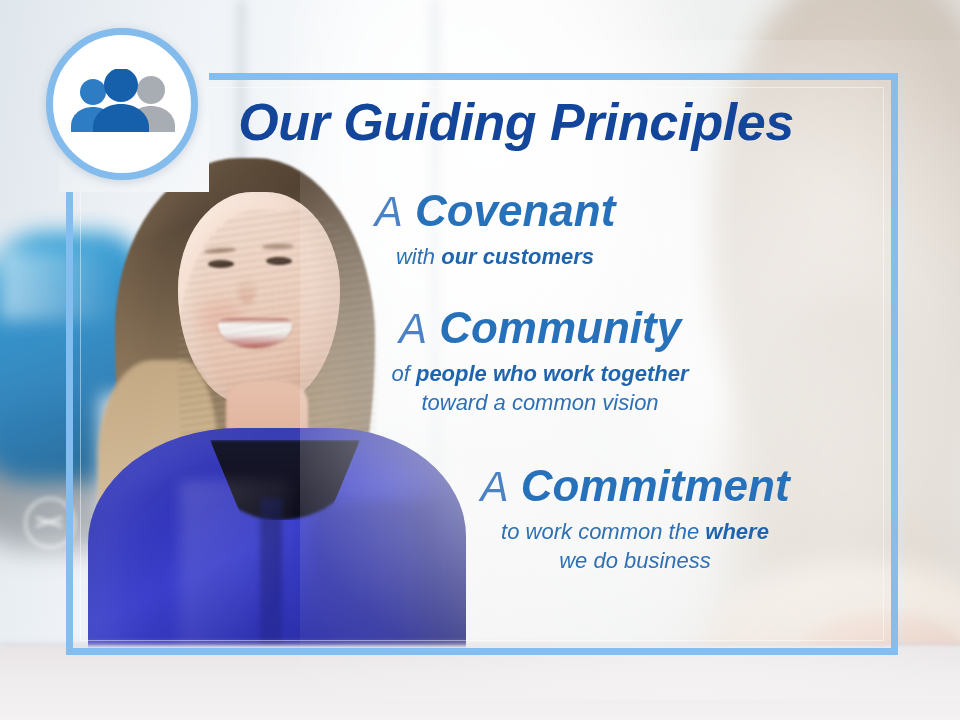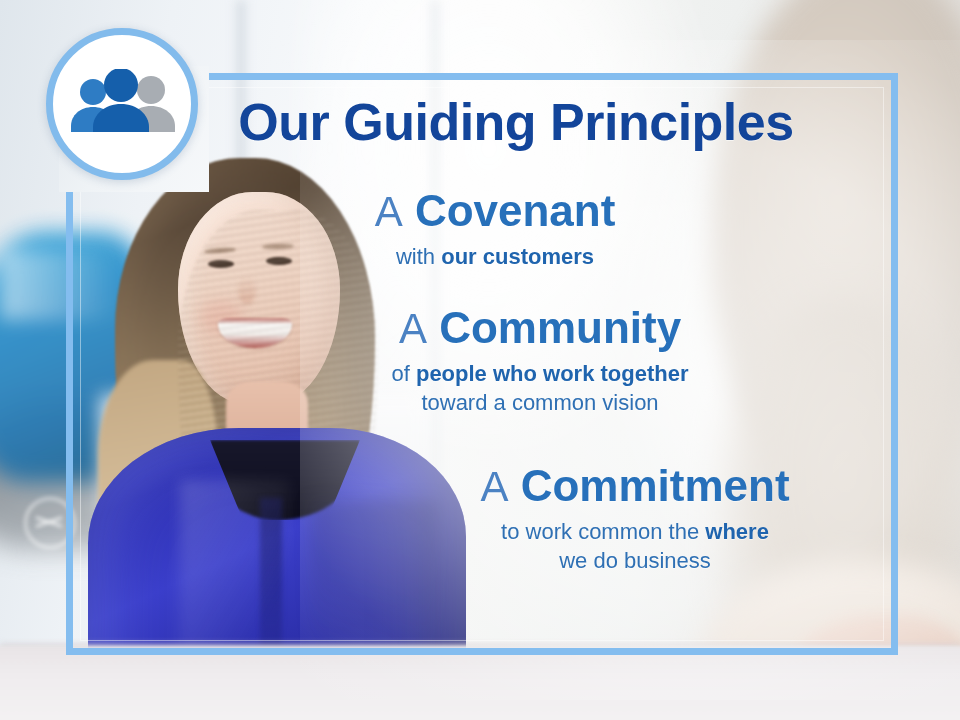--- a/index.html
+++ b/index.html
@@ -144,21 +144,21 @@
   .frame-inner{position:absolute;left:80px;top:87px;width:804px;height:554px;
     border:1px solid rgba(255,255,255,.45);box-sizing:border-box;pointer-events:none;}
 
   
   .badge{position:absolute;left:46px;top:28px;width:152px;height:152px;border-radius:50%;
     background:#ffffff;border:7px solid #82bbec;box-sizing:border-box;
     box-shadow:0 2px 10px rgba(60,90,130,.22);}
   .badge svg{position:absolute;left:50%;top:50%;transform:translate(-50%,-50%);}
 
   
-  .content{position:absolute;left:0;top:0;width:904px;height:720px;}
+  .content{position:absolute;left:0;top:0;width:904px;height:720px;font-style:italic;}
 
   .title{position:absolute;left:0;top:96px;width:960px;text-align:center;
     font-size:52px;font-weight:bold;color:#13459a;letter-spacing:-.5px;line-height:1;
     font-family:"Liberation Sans",sans-serif;
     text-shadow:0 1px 0 rgba(255,255,255,.55);}
   .title span{padding-left:72px;}
 
   .principle{position:absolute;width:960px;text-align:center;}
   .p-head{font-size:44px;line-height:1.04;color:#2a72bb;white-space:nowrap;
     text-shadow:0 1px 0 rgba(255,255,255,.5);}

